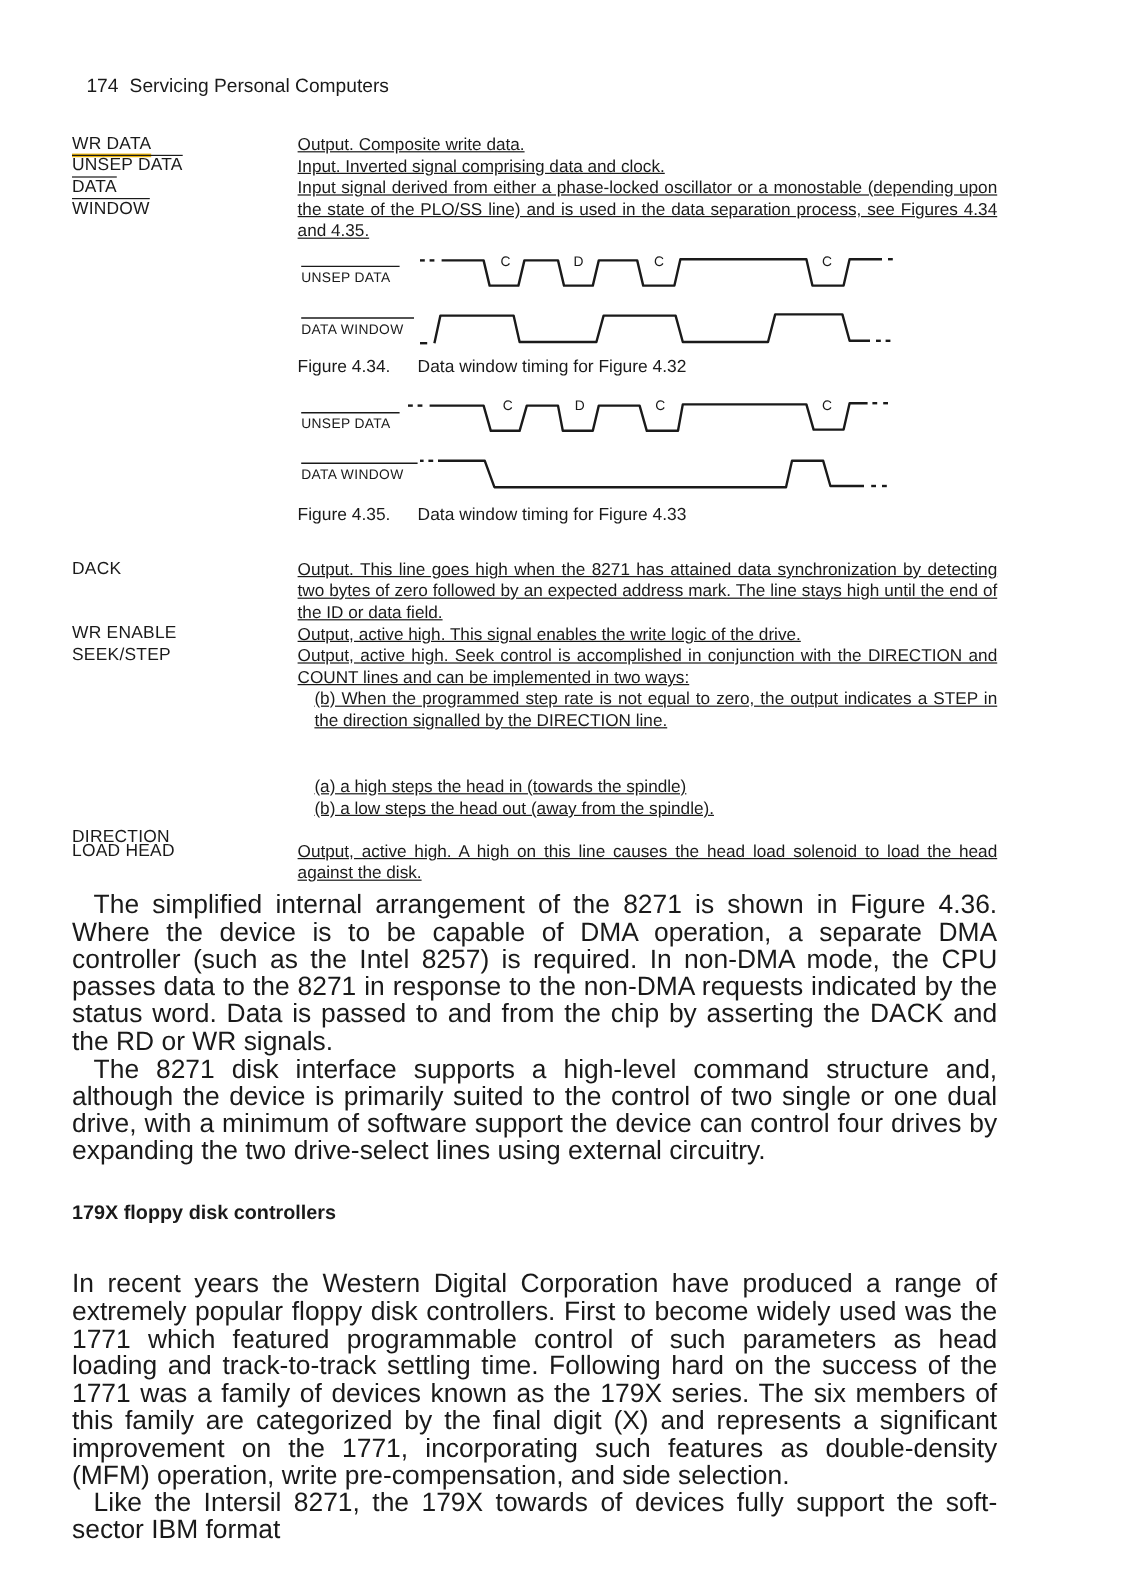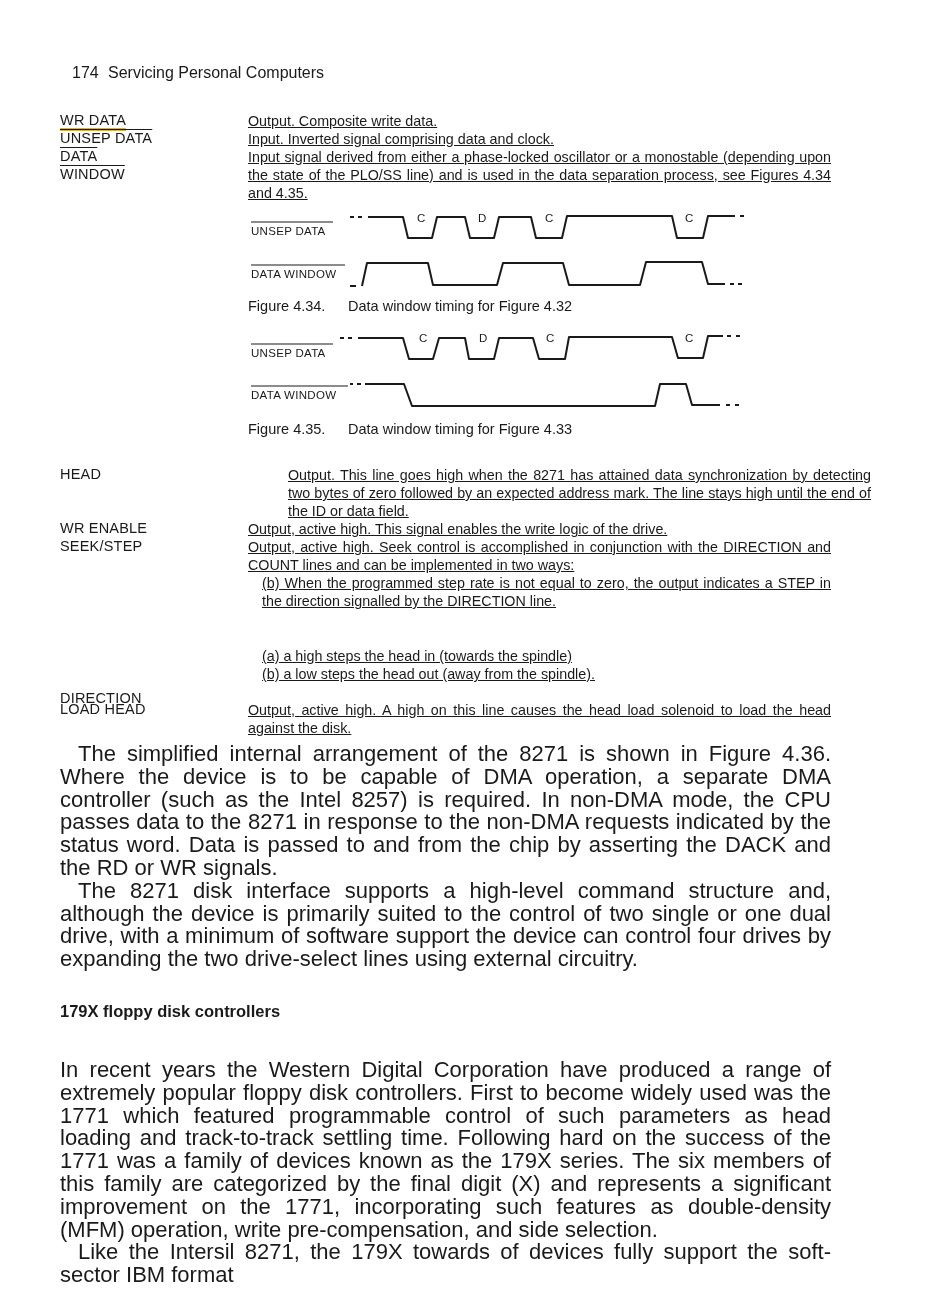--- a/index.html
+++ b/index.html
@@ -94,27 +94,27 @@
   </g>
 </svg>
 
 <div class="fig-cap" style="top:298px;">
   <span class="fnum">Figure 4.34.</span><span>Data window timing for Figure 4.32</span>
 </div>
 <div class="fig-cap" style="top:421px;">
   <span class="fnum">Figure 4.35.</span><span>Data window timing for Figure 4.33</span>
 </div>
 
-<div class="pin-label" style="top:466px;">HEAD</div>
+<div class="pin-label" style="top:466px;">DACK</div>
 <div class="pin-label" style="top:520px;">WR ENABLE</div>
 <div class="pin-label" style="top:538px;">SEEK/STEP</div>
 <div class="pin-label" style="top:680px;margin-top:10px;">DIRECTION</div>
 <div class="pin-label" style="top:701px;">LOAD HEAD</div>
 
-<div class="desc" style="top:466px;margin-left:40px;">
+<div class="desc" style="top:466px;">
     <p>Output. This line goes high when the 8271 has attained data synchronization by detecting two bytes of zero followed by an expected address mark. The line stays high until the end of the ID or data field.</p>
   </div>
 <div class="desc" style="top:520px;">
     <p>Output, active high. This signal enables the write logic of the drive.</p>
   </div>
 <div class="desc" style="top:538px;">
   <p>Output, active high. Seek control is accomplished in conjunction with the DIRECTION and COUNT lines and can be implemented in two ways:</p>
   <p class="sub">(b) When the programmed step rate is not equal to zero, the output indicates a STEP in the direction signalled by the DIRECTION line.</p>
 </div>
 <div class="desc" style="top:647px;">

